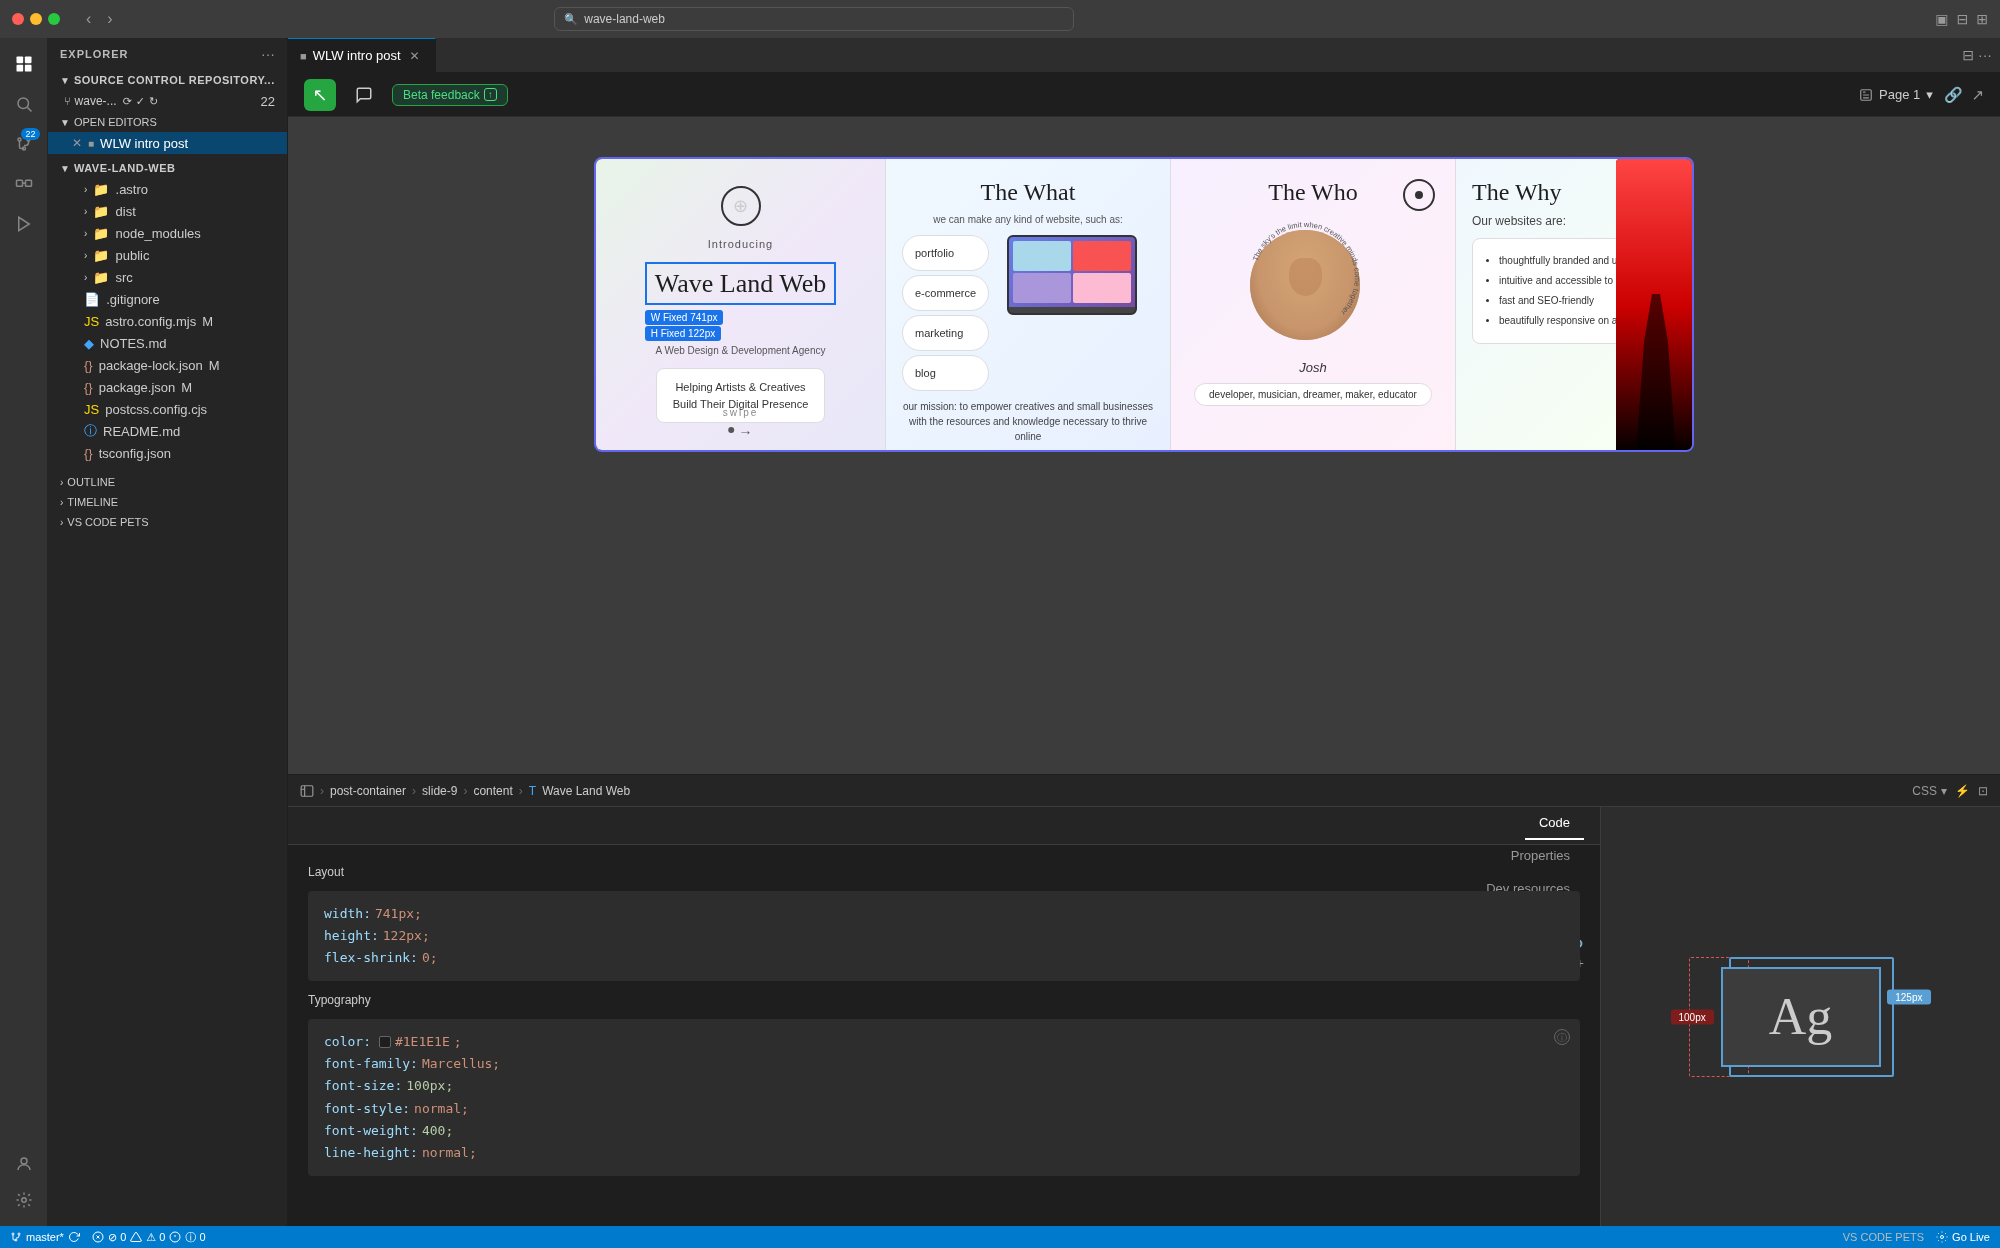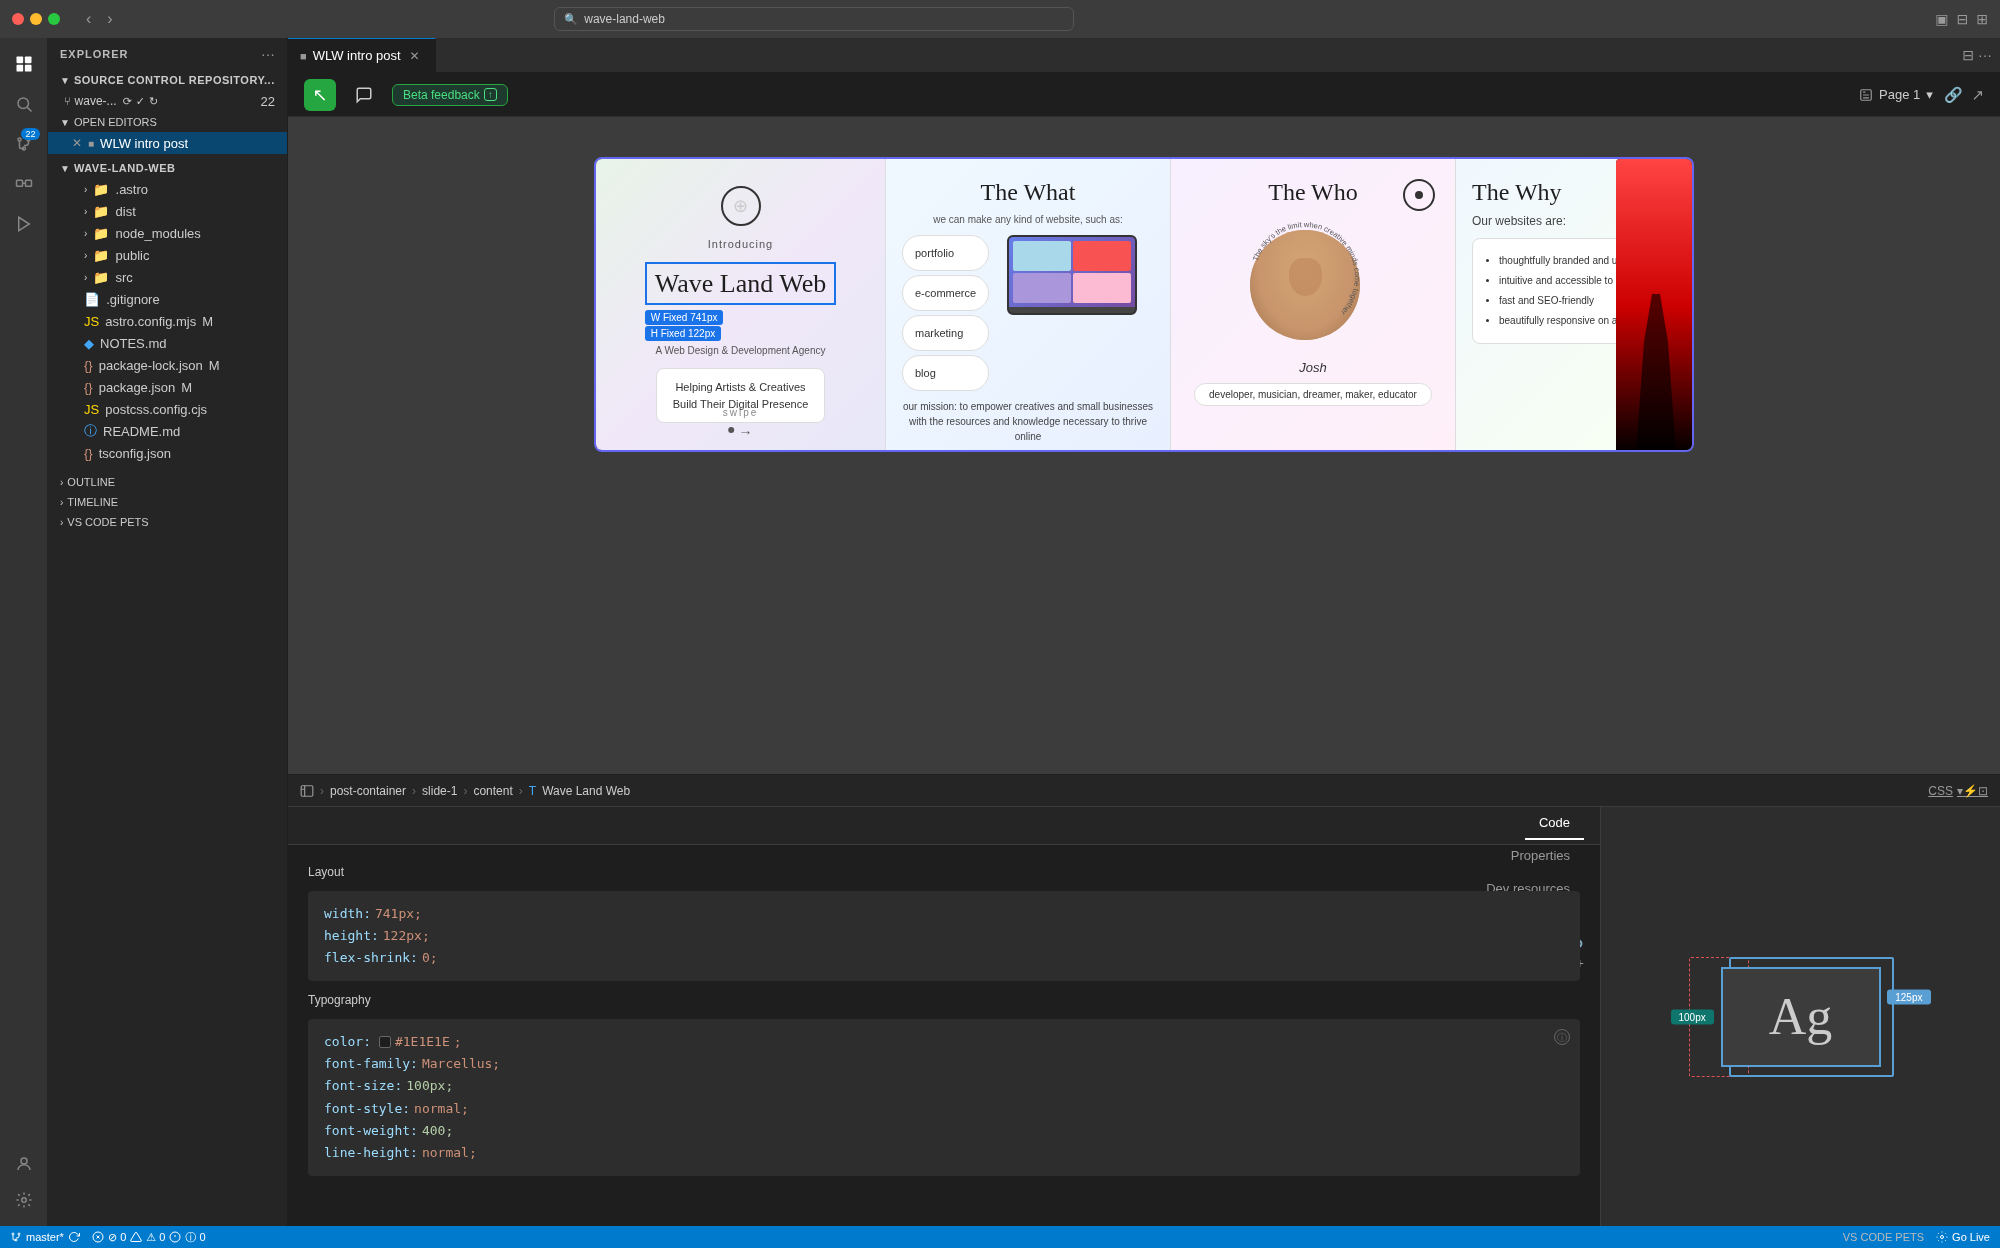--- a/index.html
+++ b/index.html
@@ -689,21 +689,21 @@
       color: #999;
       border-top: 1px solid #1e1e1e;
       flex-shrink: 0;
     }
     .breadcrumb-bar span { color: #999; }
     .breadcrumb-bar .breadcrumb-sep { color: #666; }
     .breadcrumb-bar .breadcrumb-active { color: #ccc; }
     .breadcrumb-right {
       margin-left: auto;
       display: flex;
-      text-decoration: underline;
+      gap: 8px;
     }
     .breadcrumb-right button {
       background: none;
       border: none;
       color: #999;
       font-size: 12px;
       cursor: pointer;
       display: flex;
       align-items: center;
       gap: 4px;
@@ -839,21 +839,21 @@
       font-weight: 400;
       color: #ccc;
       font-family: Georgia, serif;
     }
 
     .size-indicator-left {
       position: absolute;
       left: 10px;
       top: 50%;
       transform: translateY(-50%);
-      background: #0f766e;
+      background: #7f1d1d;
       color: #fff;
       font-size: 10px;
       padding: 2px 8px;
       border-radius: 3px;
     }
 
     .size-indicator-right {
       position: absolute;
       right: 10px;
       top: 50%;
@@ -1245,21 +1245,21 @@
     </div>
 
     <div class="breadcrumb-bar">
       <svg width="14" height="14" viewBox="0 0 24 24" fill="none" stroke="#999" stroke-width="2">
           <rect x="2" y="3" width="20" height="18" rx="2"></rect>
           <path d="M8 3v18M2 9h6"></path>
         </svg>
       <span class="breadcrumb-sep">›</span>
       <span class="breadcrumb-active">post-container</span>
       <span class="breadcrumb-sep">›</span>
-      <span class="breadcrumb-active">slide-1</span>
+      <span class="breadcrumb-active">slide-9</span>
       <span class="breadcrumb-sep">›</span>
       <span class="breadcrumb-active">content</span>
       <span class="breadcrumb-sep">›</span>
       <span style="color:#42a5f5;">T</span>
       <span class="breadcrumb-active">Wave Land Web</span>
       <div class="breadcrumb-right">
         <button>
           <span>CSS</span>
           <span>▾</span>
         </button>

